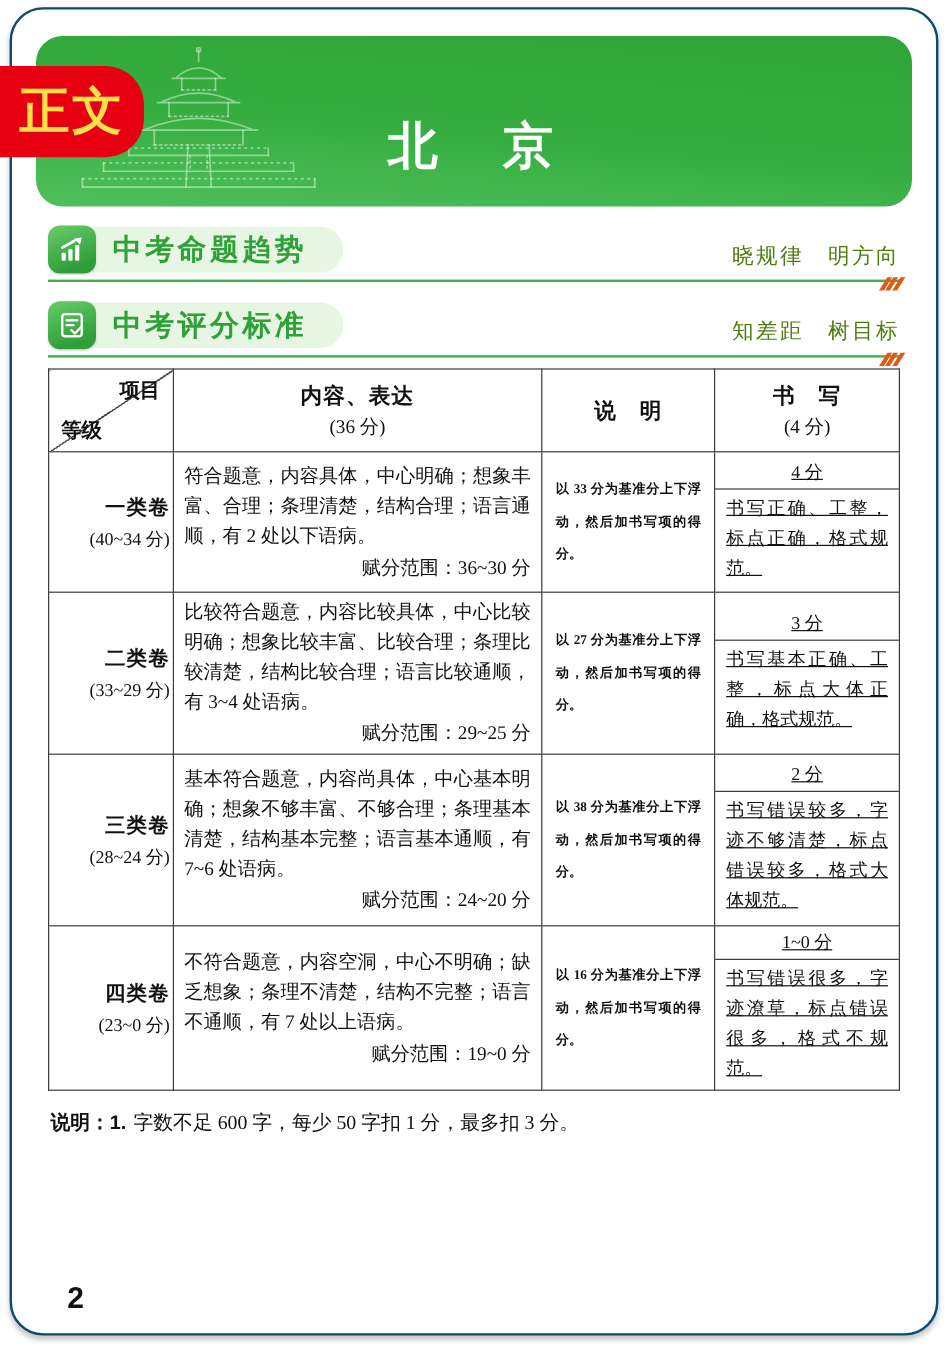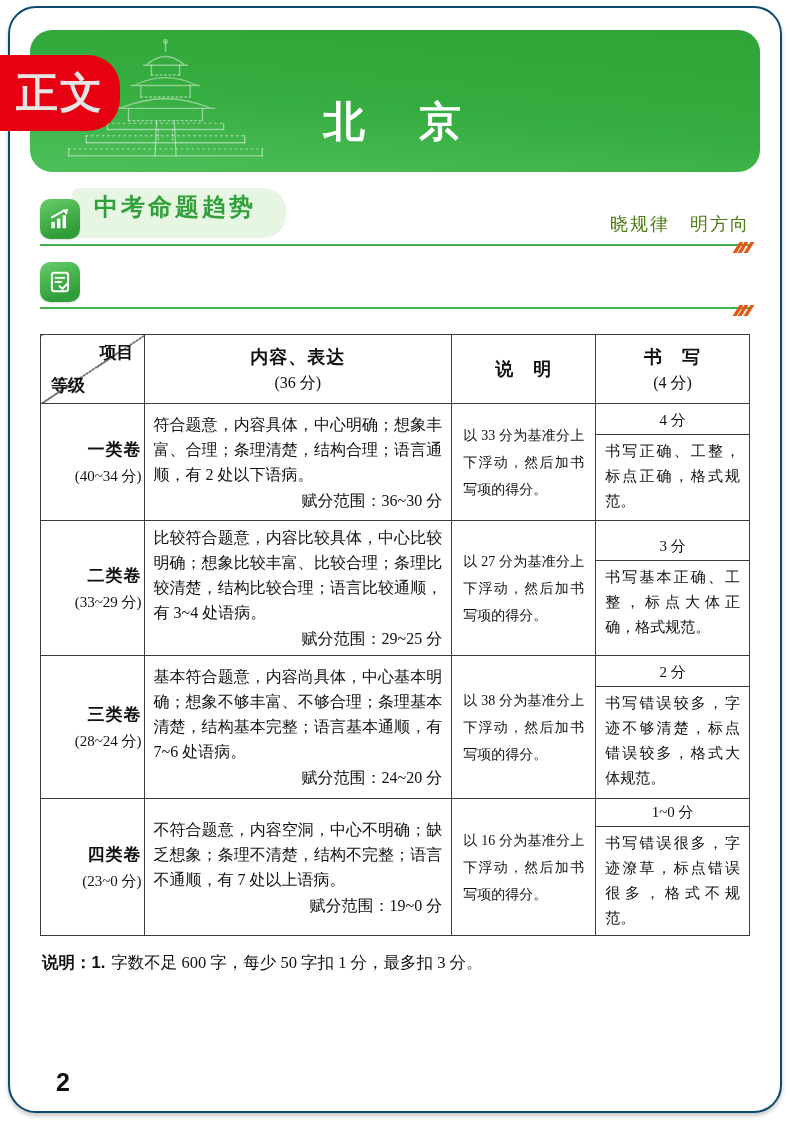--- a/index.html
+++ b/index.html
@@ -27,57 +27,57 @@
     position:absolute;left:0;right:0;top:64px;text-align:center;
     color:#ffffff;font-size:42px;font-weight:bold;letter-spacing:6px;
   }
   .temple{position:absolute;left:18px;bottom:2px;width:235px;height:132px;opacity:.8;}
 
   
   .badge{
     position:absolute;left:0;top:55px;width:120px;height:76px;z-index:9;
     background:#e60012;border-radius:0 32px 32px 0;
     display:flex;align-items:center;justify-content:center;
-    color:#e5e5e5;font-size:42px;font-weight:bold;letter-spacing:2px;
+    color:#fde047;font-size:42px;font-weight:bold;letter-spacing:2px;
   }
 
   
   .sec{
     margin:16px 30px 0;position:relative;display:flex;align-items:flex-end;
     border-bottom:2px solid #43b14b;padding-bottom:5px;
   }
   .sec-icon{
     width:40px;height:40px;border-radius:10px;flex:0 0 40px;
     background:linear-gradient(160deg,#66cc69 0%,#2f9e38 80%);
     display:flex;align-items:center;justify-content:center;z-index:2;
     box-shadow:0 1px 2px rgba(0,0,0,.15);
   }
   .sec-icon svg{width:26px;height:26px;}
   .sec-pill{
     background:#e7f5e3;height:38px;margin-left:-8px;margin-bottom:1px;
     border-radius:8px 22px 22px 8px;display:flex;align-items:center;
-    padding:0 30px 12px 22px;
+    padding:0 30px 0 22px;
   }
   .sec-pill span{color:#2fa138;font-size:24px;font-weight:bold;letter-spacing:3px;}
   .sec-caption{
     margin-left:auto;color:#4d7c0f;font-size:18px;letter-spacing:2px;padding-bottom:3px;
   }
   .slashes{position:absolute;right:0;bottom:-9px;display:flex;gap:2px;}
   .slashes i{display:block;width:3.5px;height:11px;background:#e05a17;transform:skewX(-32deg);}
 
   
   .para{
     margin:9px 36px 0;font-size:18.5px;line-height:29px;color:#141414;
     text-align:justify;text-indent:2em;
     font-family:"Liberation Serif","DejaVu Serif",serif;
   }
 
   
   table.score{
-    margin:25px 30px 0;border-collapse:collapse;table-layout:fixed;
+    margin:9px 30px 0;border-collapse:collapse;table-layout:fixed;
     width:calc(100% - 60px);
     font-family:"Liberation Serif","DejaVu Serif",serif;color:#111;
   }
   table.score td,table.score th{border:1px solid #3c3c3c;vertical-align:middle;}
   col.c1{width:14.6%;}col.c2{width:43.4%;}col.c3{width:20.3%;}col.c4{width:21.7%;}
 
   th.diag{
     position:relative;height:64px;padding:0;
     background-image:linear-gradient(to bottom right,transparent 49.5%,#3c3c3c 49.5%,#3c3c3c 50.6%,transparent 50.6%);
     font-family:"Liberation Sans","DejaVu Sans",sans-serif;
@@ -87,22 +87,22 @@
   th.head{height:64px;padding:2px 4px;text-align:center;font-weight:normal;}
   th.head .lab{font-size:18px;font-weight:bold;letter-spacing:1px;font-family:"Liberation Sans","DejaVu Sans",sans-serif;}
   th.head .sub{font-size:16px;margin-top:4px;}
 
   td.grade{text-align:right;padding:4px 2px;}
   td.grade .gname{font-size:17px;font-weight:bold;font-family:"Liberation Sans","DejaVu Sans",sans-serif;letter-spacing:1px;}
   td.grade .grange{font-size:15px;margin-top:6px;}
 
   td.content{padding:4px 9px;font-size:16px;line-height:25px;text-align:justify;}
   td.content .crange{text-align:right;margin-top:1px;}
-  td.note{padding:4px 11px;font-size:14px;line-height:27px;text-align:justify;}
-  td.writing{padding:0;}
+  td.note{padding:4px 11px;font-size:11px;line-height:27px;text-align:justify;font-weight:bold;}
+  td.writing{padding:0;text-decoration:underline;}
   .w-score{border-bottom:1px solid #3c3c3c;text-align:center;font-size:15px;padding:4px 0;}
   .w-desc{padding:4px 9px;font-size:15px;line-height:25px;text-align:justify;}
 
   tr.r1 td{height:108px;}
   tr.r2 td{height:120px;}
   tr.r3 td{height:134px;}
   tr.r4 td{height:112px;}
 
   
   .notes{margin:11px 32px 0;font-size:16.5px;line-height:31px;color:#111;
@@ -179,20 +179,24 @@
 
   <div class="sec">
     <span class="sec-icon">
       <svg viewBox="0 0 24 24" fill="none" stroke="#fff" stroke-width="1.8" stroke-linecap="round" stroke-linejoin="round">
         <rect x="4.5" y="3.5" width="15" height="17" rx="2.2"></rect>
         <line x1="8" y1="8.2" x2="16" y2="8.2"></line>
         <line x1="8" y1="12" x2="13" y2="12"></line>
         <path d="M11.5 15.8 l2.8 2.6 4.6-5"></path>
       </svg>
     </span>
+    <div class="sec-pill">
+      <span>中考评分标准</span>
+    </div>
+    <span class="sec-caption">知差距　树目标</span>
     <span class="slashes">
         <i></i>
         <i></i>
         <i></i>
       </span>
   </div>
 
   <table class="score">
     <colgroup>
         <col class="c1">

